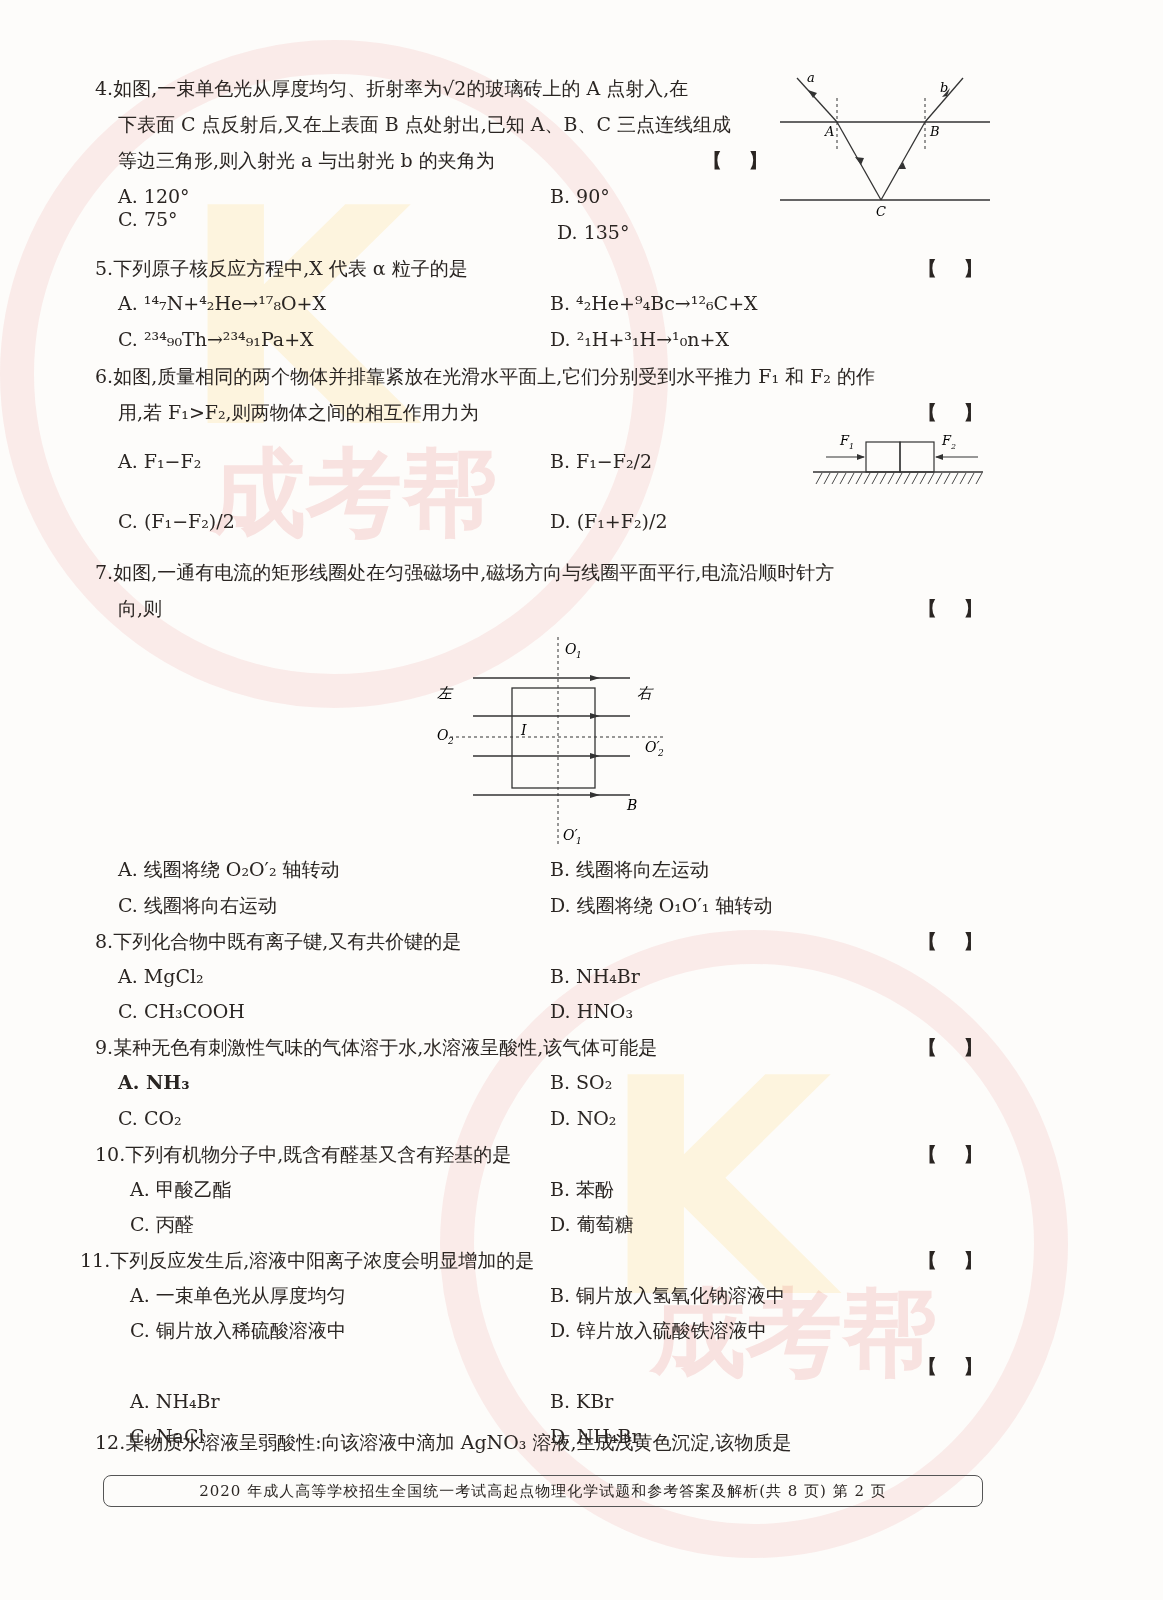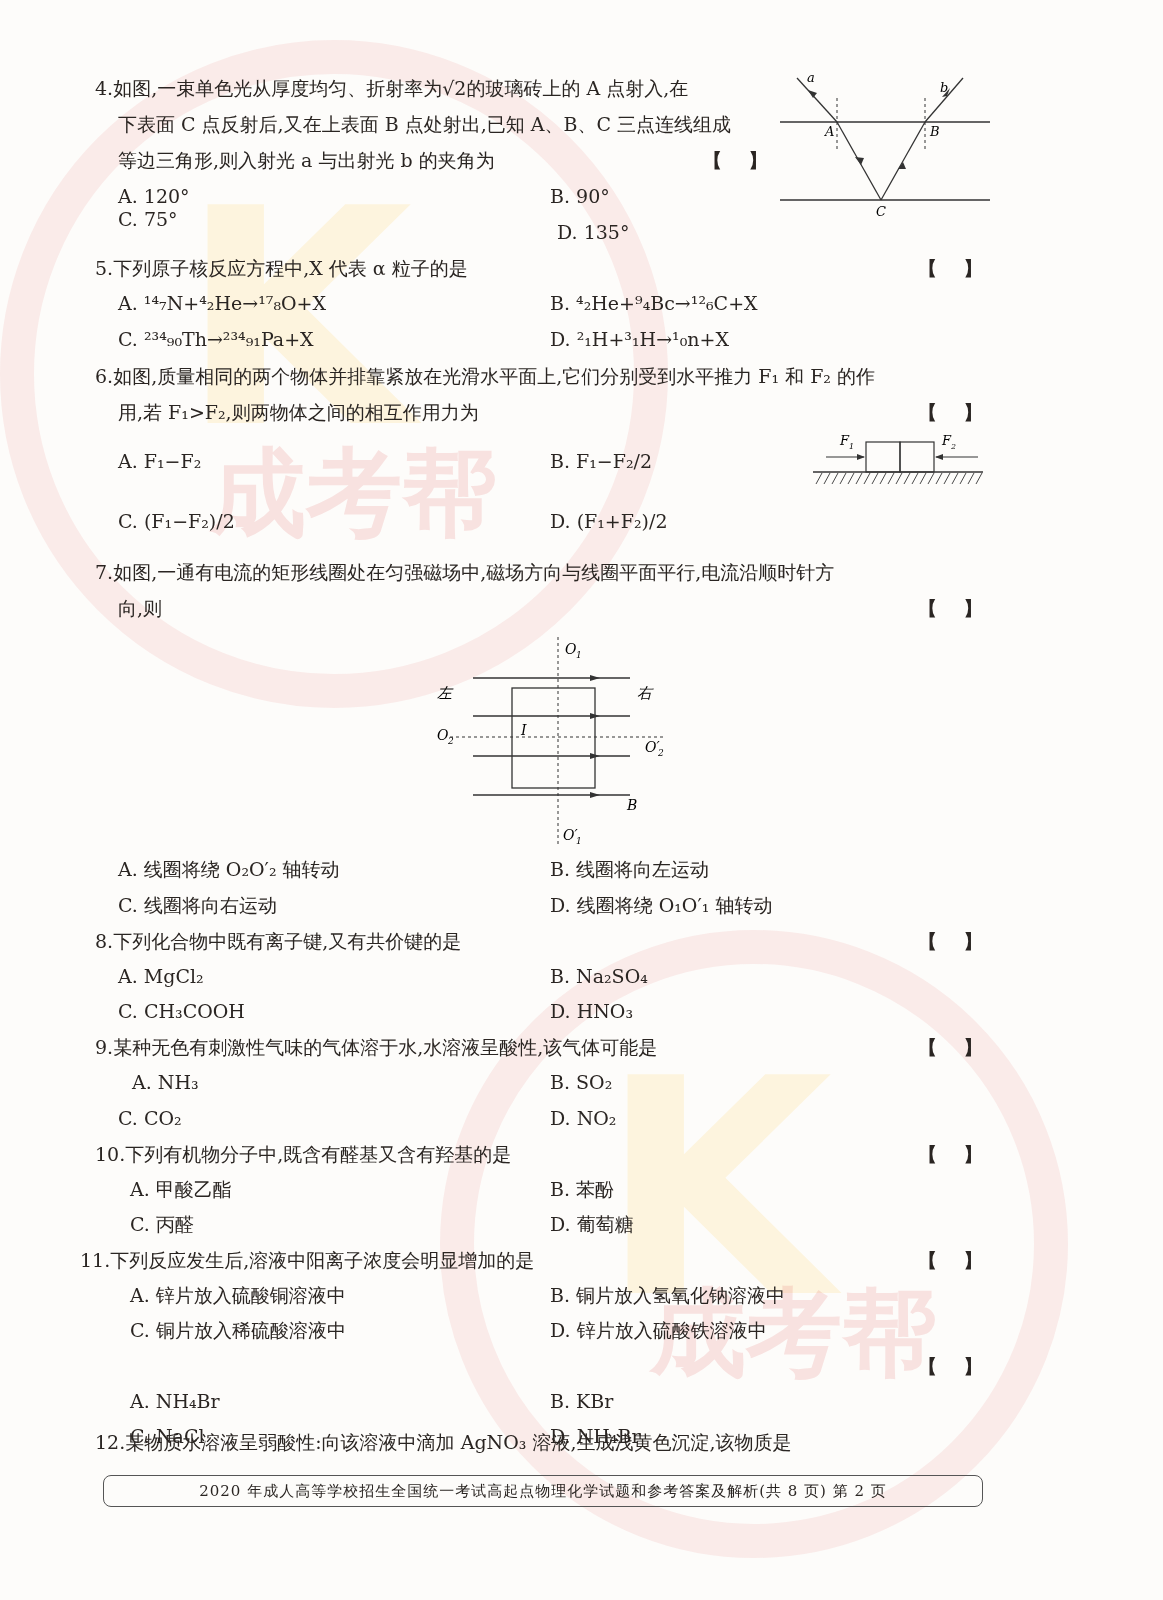--- a/index.html
+++ b/index.html
@@ -155,31 +155,31 @@
   <div class="opt" style="left:118px;top:893px;">C. 线圈将向右运动</div>
   <div class="opt" style="left:550px;top:893px;">D. 线圈将绕 O₁O′₁ 轴转动</div>
 </div>
 
 <div>
   <div class="line" style="left:95px;top:929px;text-align:right;">
     <span>8.</span><span>下列化合物中既有离子键,又有共价键的是</span>
   </div>
   <div class="bracket" style="left:918px;top:929px;">【    】</div>
   <div class="opt" style="left:118px;top:965px;">A. MgCl₂</div>
-  <div class="opt" style="left:550px;top:965px;">B. Na₂SO₄</div>
+  <div class="opt" style="left:550px;top:965px;">B. NH₄Br</div>
   <div class="opt" style="left:118px;top:1000px;">C. CH₃COOH</div>
   <div class="opt" style="left:550px;top:1000px;">D. HNO₃</div>
 </div>
 
 <div>
   <div class="line" style="left:95px;top:1035px;">
     <span>9.</span><span>某种无色有刺激性气味的气体溶于水,水溶液呈酸性,该气体可能是</span>
   </div>
   <div class="bracket" style="left:918px;top:1035px;">【    】</div>
-  <div class="opt" style="left:132px;top:1071px;">A. NH₃</div>
+  <div class="opt" style="left:118px;top:1071px;font-weight:bold;">A. NH₃</div>
   <div class="opt" style="left:550px;top:1071px;">B. SO₂</div>
   <div class="opt" style="left:118px;top:1107px;">C. CO₂</div>
   <div class="opt" style="left:550px;top:1107px;">D. NO₂</div>
 </div>
 
 <div>
   <div class="line" style="left:95px;top:1142px;">
     <span>10.</span><span>下列有机物分子中,既含有醛基又含有羟基的是</span>
   </div>
   <div class="bracket" style="left:918px;top:1142px;">【    】</div>
@@ -187,21 +187,21 @@
   <div class="opt" style="left:550px;top:1177px;">B. 苯酚</div>
   <div class="opt" style="left:130px;top:1212px;">C. 丙醛</div>
   <div class="opt" style="left:550px;top:1212px;">D. 葡萄糖</div>
 </div>
 
 <div>
   <div class="line" style="left:80px;top:1248px;">
     <span>11.</span><span>下列反应发生后,溶液中阳离子浓度会明显增加的是</span>
   </div>
   <div class="bracket" style="left:918px;top:1248px;">【    】</div>
-  <div class="opt" style="left:130px;top:1283px;">A. 锌片放入硫酸铜溶液中</div>
+  <div class="opt" style="left:130px;top:1283px;">A. 一束单色光从厚度均匀</div>
   <div class="opt" style="left:550px;top:1283px;">B. 铜片放入氢氧化钠溶液中</div>
   <div class="opt" style="left:130px;top:1318px;">C. 铜片放入稀硫酸溶液中</div>
   <div class="opt" style="left:550px;top:1318px;">D. 锌片放入硫酸铁溶液中</div>
 </div>
 
 <div>
   <div class="line" style="left:95px;top:1430px;">
     <span>12.</span><span>某物质水溶液呈弱酸性:向该溶液中滴加 AgNO₃ 溶液,生成浅黄色沉淀,该物质是</span>
   </div>
   <div class="bracket" style="left:918px;top:1354px;">【    】</div>

